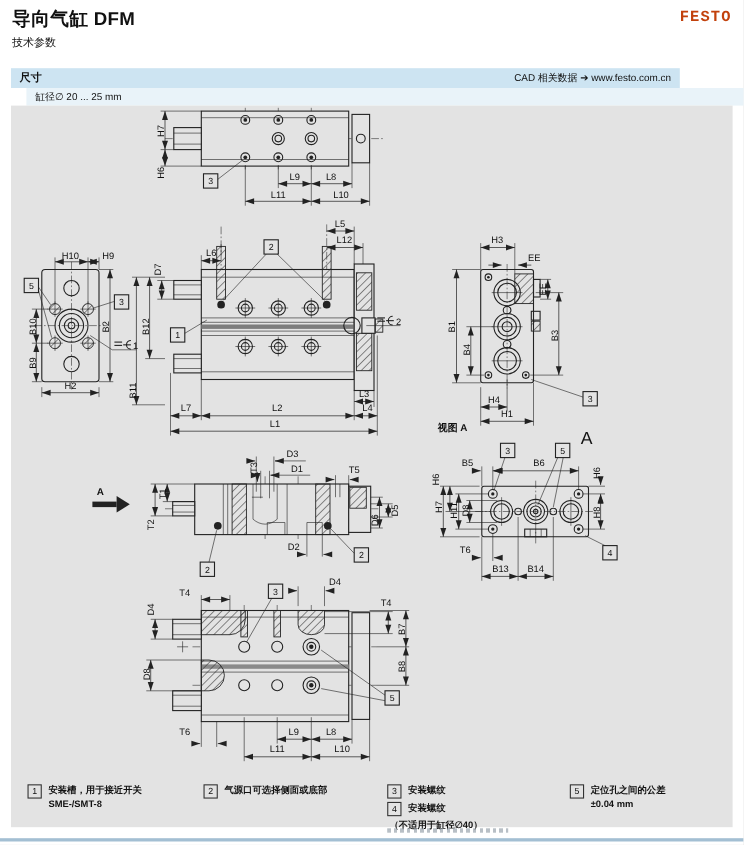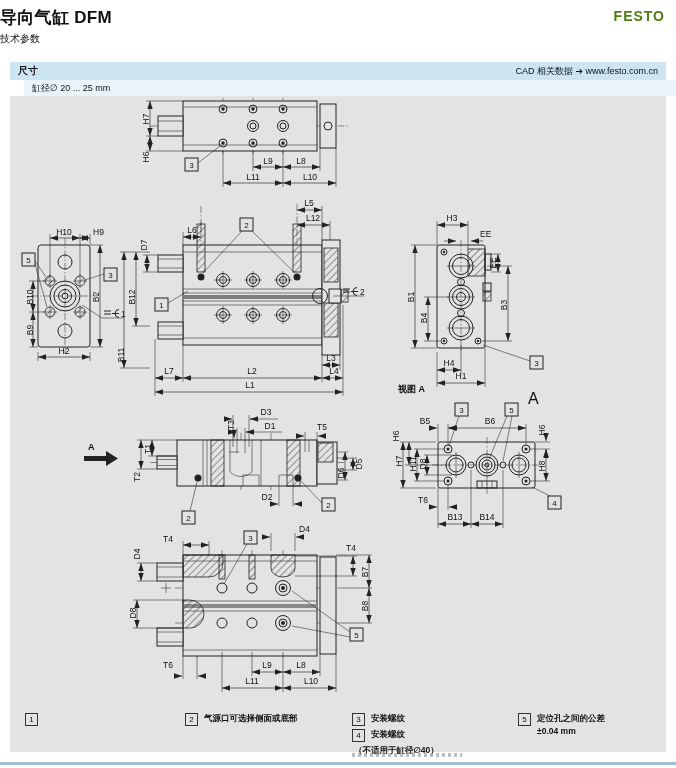--- a/index.html
+++ b/index.html
@@ -1,23 +1,23 @@
 <!DOCTYPE html>
 <html><head>
 <meta charset="utf-8">
 <style>
   html,body{margin:0;padding:0;}
   body{width:676px;height:768px;position:relative;background:#fff;
        font-family:"Liberation Sans","DejaVu Sans",sans-serif;color:#111;overflow:hidden;}
-  .hdr{position:absolute;left:0;top:6px;}
+  .hdr{position:absolute;left:11px;top:6px;}
   .hdr h1{margin:0;font-size:17px;font-weight:bold;letter-spacing:0.3px;}
   .hdr .sub{margin-top:3px;font-size:10px;}
   .logo{position:absolute;right:11px;top:8px;font-size:14px;font-weight:bold;
-        color:#4d7c0f;letter-spacing:1px;font-family:Liberation Sans, sans-serif;}
-  .bar{position:absolute;left:10px;top:62px;width:656px;height:18px;background:#cde4f2;
+        color:#c2410c;letter-spacing:1px;font-family:Liberation Mono, monospace;}
+  .bar{position:absolute;left:10px;top:62px;width:608px;height:18px;background:#cde4f2;
        display:flex;justify-content:space-between;align-items:center;box-sizing:border-box;
        padding:0 8px;}
   .bar .bl{font-size:10px;font-weight:bold;}
   .bar .br{font-size:9px;font-weight:normal;}
   .subrow{position:absolute;left:24px;top:80px;width:664px;height:16px;background:#e9f3f9;
        display:flex;align-items:center;box-sizing:border-box;padding:0 8px;font-size:9px;}
   .gray{position:absolute;left:10px;top:96px;width:656px;height:656px;background:#e3e3e3;}
   .blueline{position:absolute;left:0;top:762px;width:676px;height:3px;background:#a3bfd3;}
   .smudge{position:absolute;left:352px;top:753px;width:110px;height:4px;
        background:repeating-linear-gradient(90deg,#9aa4ad 0 3px,transparent 3px 6px);opacity:.7;}
@@ -636,20 +636,22 @@
   <text class="L Lc" x="267" y="668">L9</text>
   <text class="L Lc" x="301" y="668">L8</text>
   <text class="L Lc" x="252" y="684">L11</text>
   <text class="L Lc" x="311" y="684">L10</text>
 </g>
 </svg>
 
 <div class="footnotes">
   <div class="fn" style="left:15px">
     <span class="fnbox">1</span>
+    <span><span>安装槽，用于接近开关</span><br>
+          <span>SME-/SMT-8</span></span>
   </div>
   <div class="fn" style="left:175px">
     <span class="fnbox">2</span>
     <span>气源口可选择侧面或底部</span>
   </div>
   <div class="fn" style="left:342px">
     <div class="fncol">
       <div class="fnrow">
         <span class="fnbox">3</span>
         <span>安装螺纹</span>

